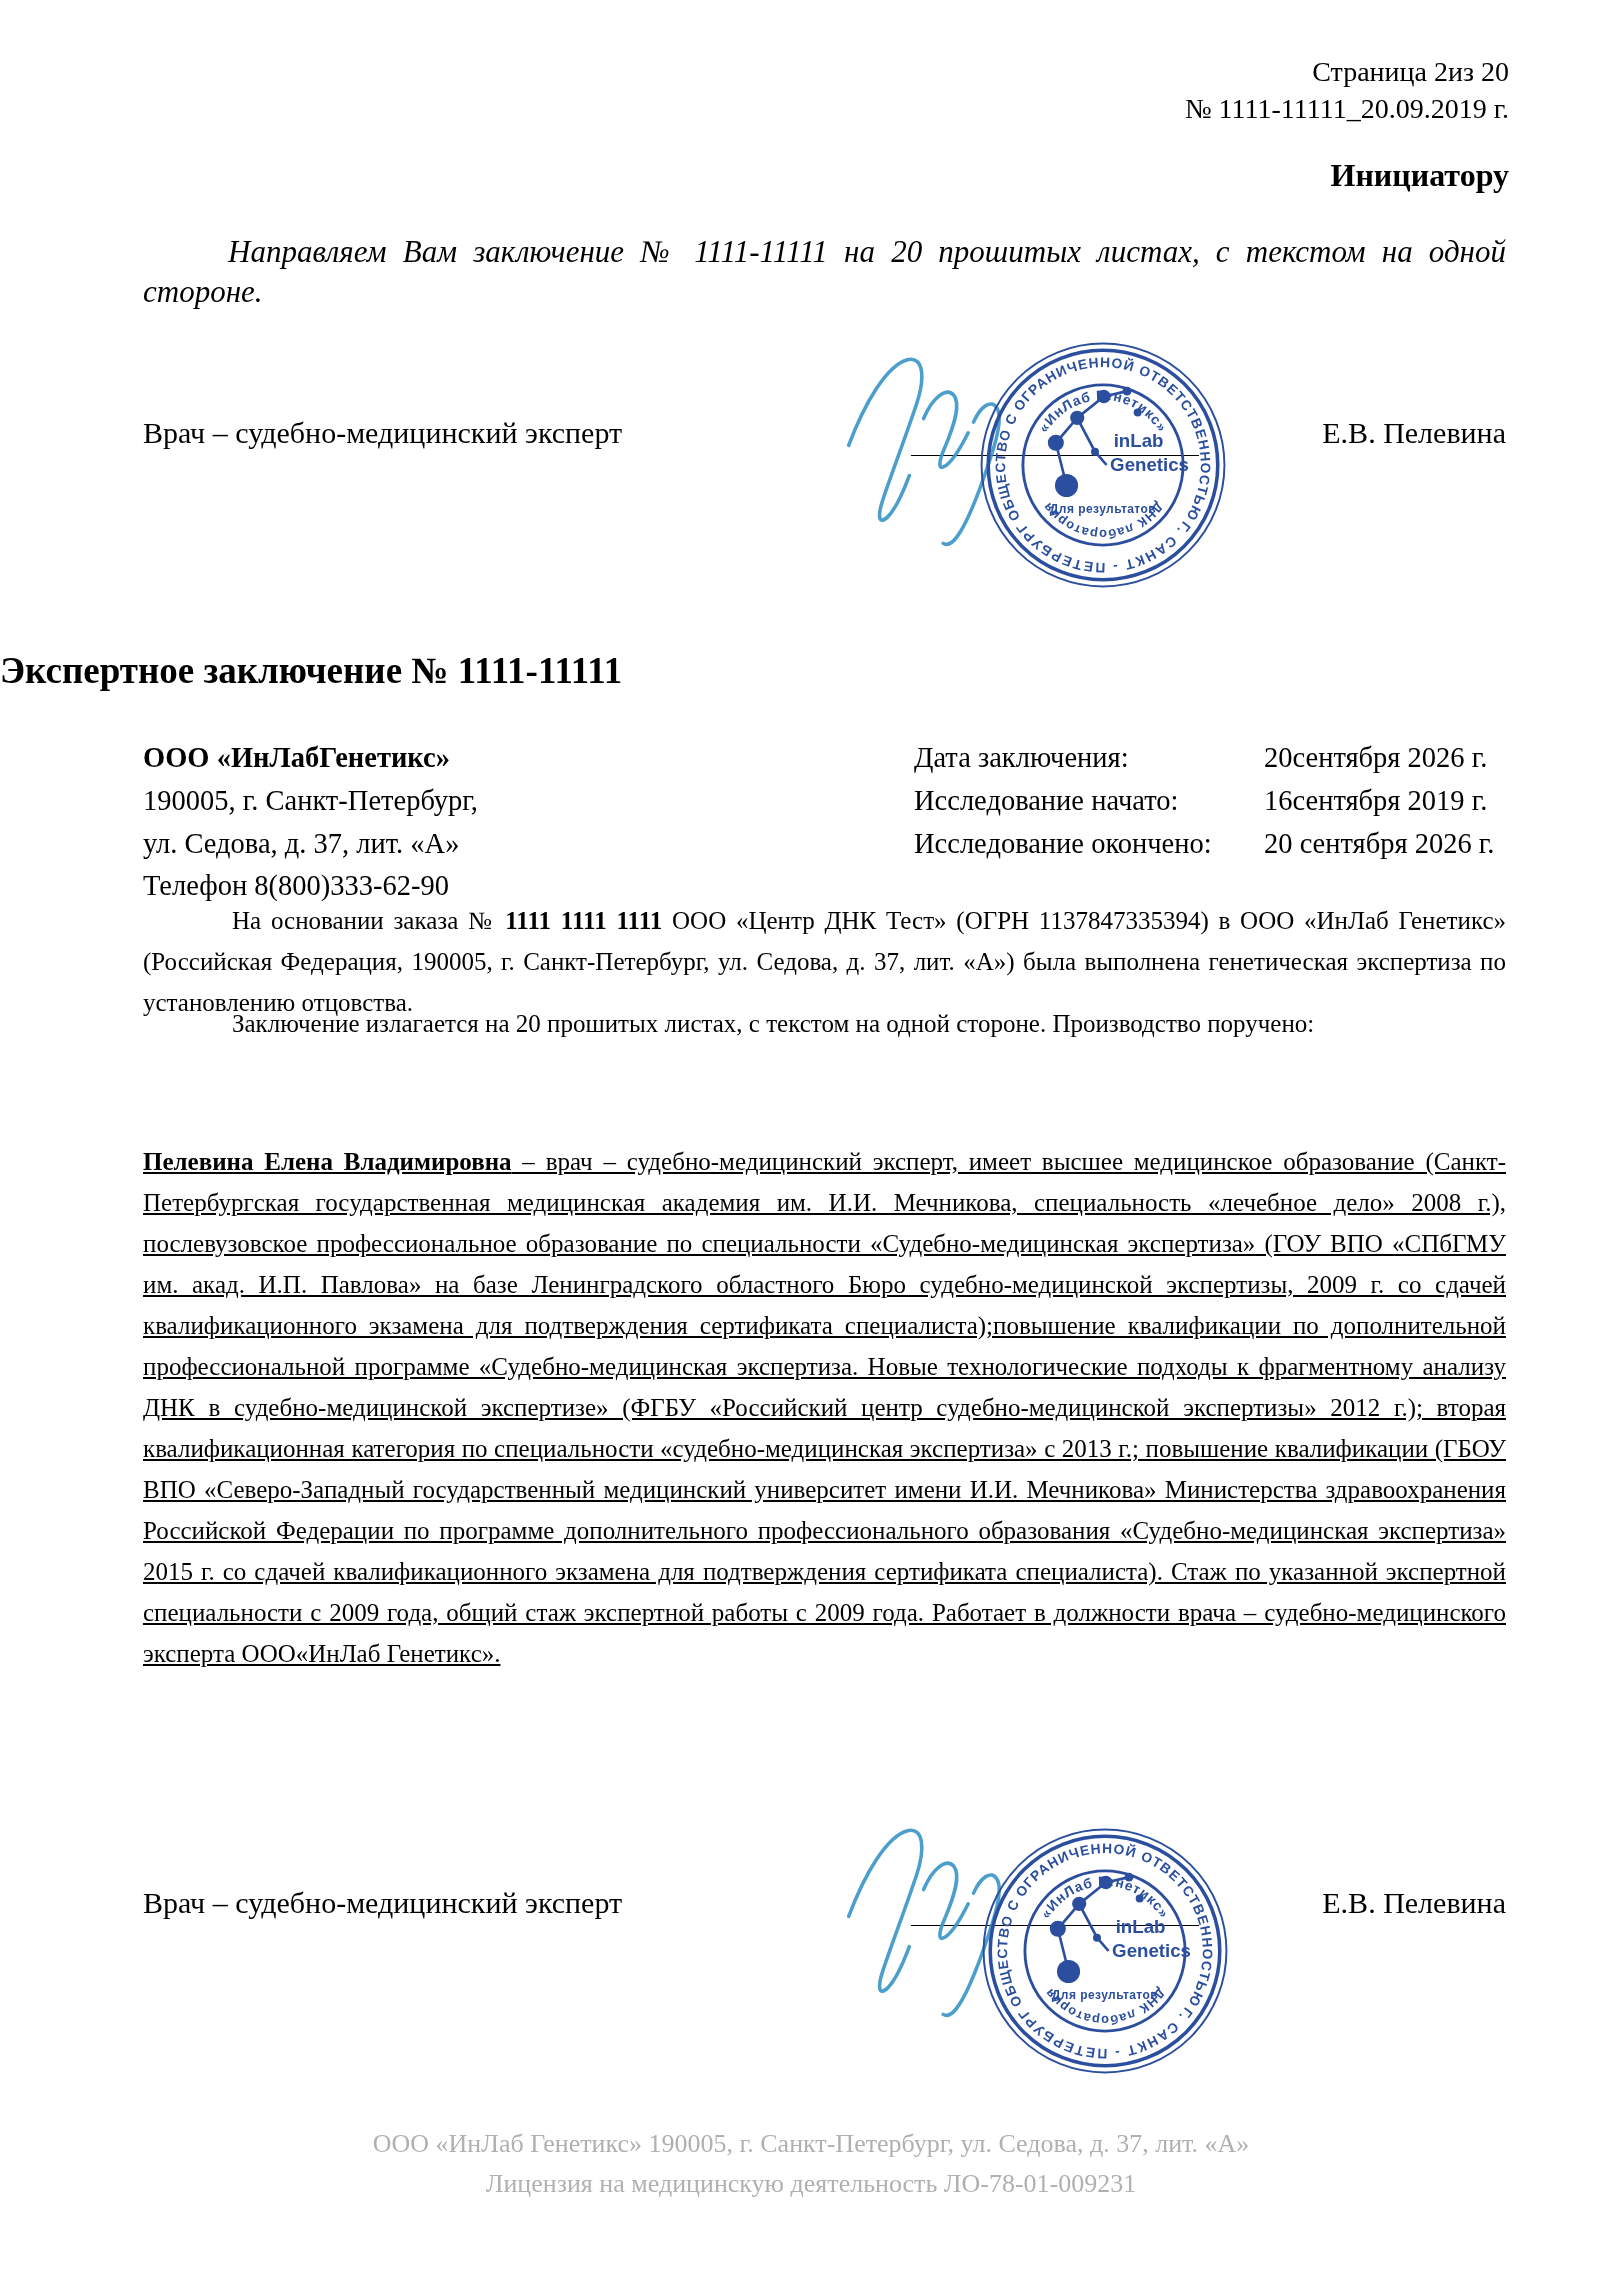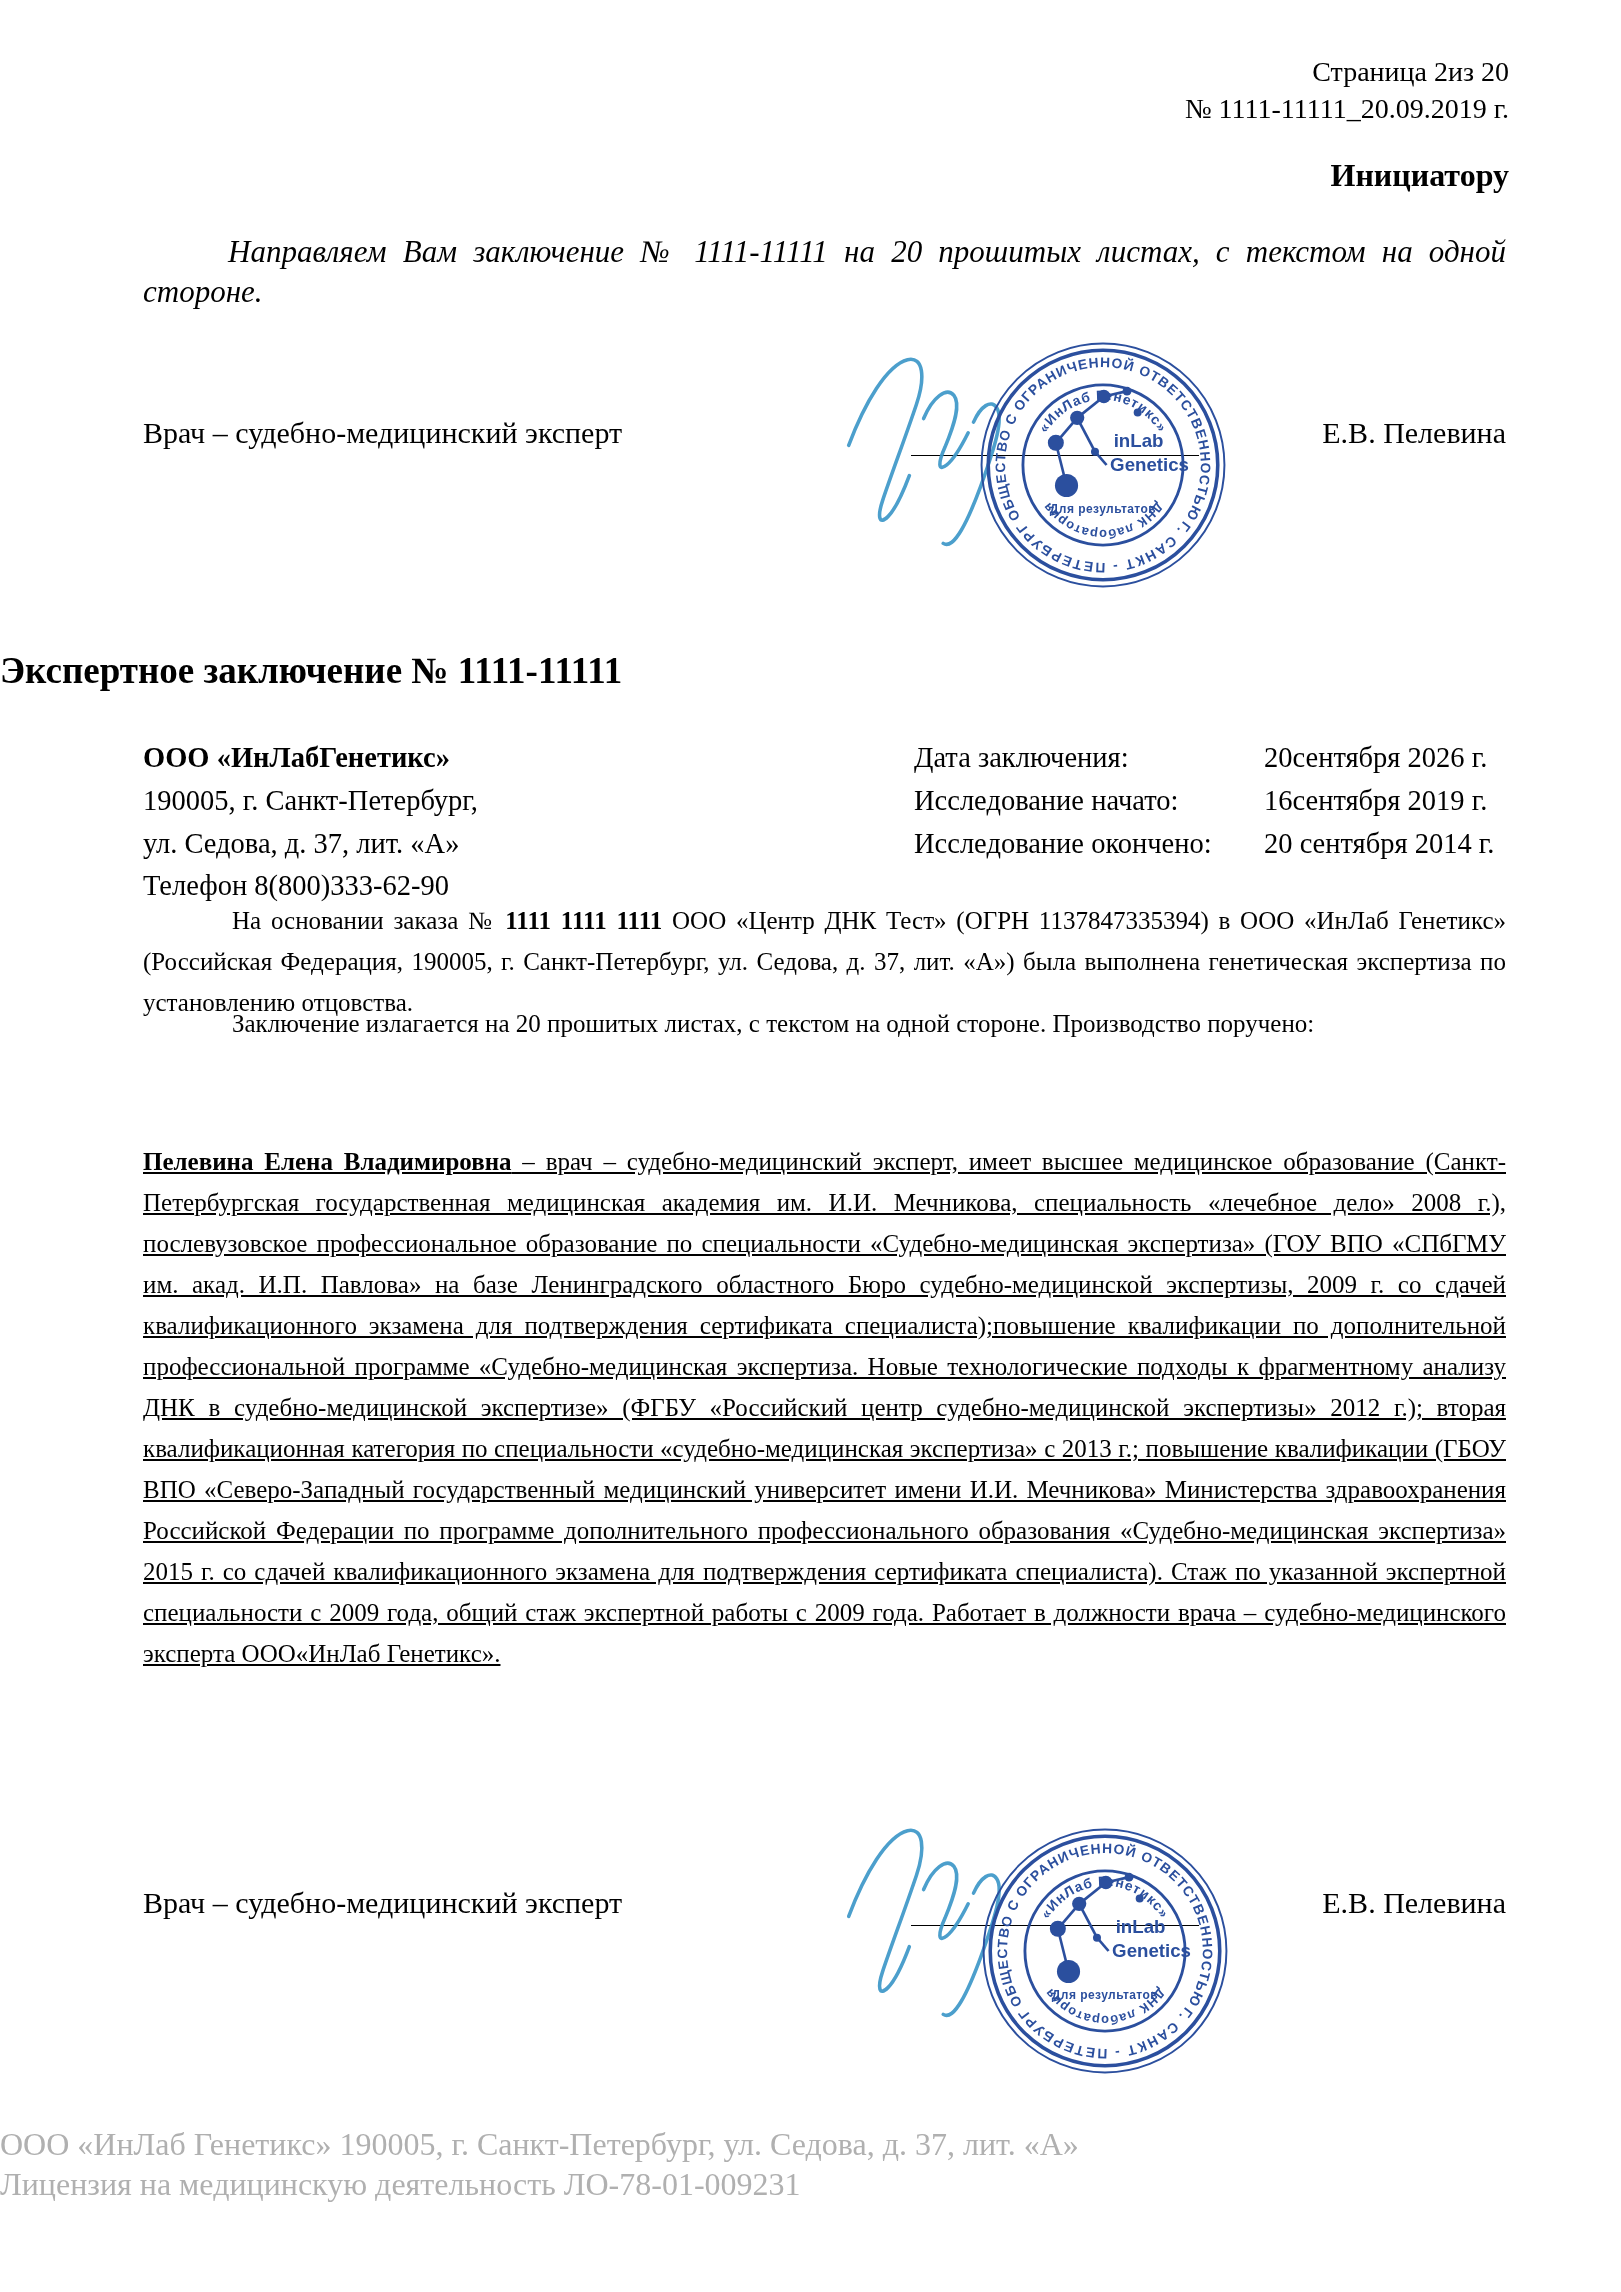--- a/index.html
+++ b/index.html
@@ -38,21 +38,21 @@
   .info .dv0 { position:absolute; left:1121px; top:0; }
   .info .dv1 { position:absolute; left:1121px; top:43px; }
   .info .dv2 { position:absolute; left:1121px; top:86px; }
 
   .para { left:143px; width:1363px; text-align:justify; font-size:25px; line-height:41px; }
   .p1 { top:900px; text-indent:89px; }
   .p2 { top:1003px; text-indent:89px; }
   .p3 { top:1141px;text-decoration:underline; }
   .b { font-weight:bold; }
 
-  .footer { top:2124px; left:0; width:100%; text-align:left; color:#b0b0b0; font-size:32px; line-height:40px; }
+  .footer { top:2124px; left:0; width:100%; text-align:center; color:#b0b0b0; font-size:26px; line-height:40px; }
 
   .stamp { width:258px; height:258px; }
   .stamp1 { left:974px; top:336px; }
   .stamp2 { left:976px; top:1822px; }
 </style>
 </head>
 <body>
 
 <svg width="0" height="0" style="position:absolute">
   <defs>
@@ -134,21 +134,21 @@
   <div class="abs info">
     <span class="l0">ООО «ИнЛабГенетикс»</span>
     <span class="l1">190005, г. Санкт-Петербург,</span>
     <span class="l2">ул. Седова,  д. 37, лит. «А»</span>
     <span class="l3">Телефон 8(800)333-62-90</span>
     <span class="dl0">Дата заключения:</span>
     <span class="dv0">20сентября 2026 г.</span>
     <span class="dl1">Исследование начато:</span>
     <span class="dv1">16сентября 2019 г.</span>
     <span class="dl2">Исследование окончено:</span>
-    <span class="dv2">20 сентября 2014 г.</span>
+    <span class="dv2">20 сентября 2026 г.</span>
   </div>
 
   <div class="abs para p1"><span>На основании заказа № </span><span class="b">1111 1111 1111</span><span> ООО «Центр ДНК Тест» (ОГРН 1137847335394) в ООО «ИнЛаб Генетикс» (Российская Федерация, 190005, г. Санкт-Петербург, ул. Седова, д. 37, лит. «А») была выполнена генетическая экспертиза по установлению отцовства.</span></div>
 
   <div class="abs para p2">Заключение излагается на 20 прошитых листах, с текстом на одной стороне. Производство поручено:</div>
 
   <div class="abs para p3"><span class="b">Пелевина Елена Владимировна</span><span> – врач – судебно-медицинский эксперт, имеет высшее медицинское образование (Санкт-Петербургская государственная медицинская академия им. И.И. Мечникова, специальность «лечебное дело» 2008 г.), послевузовское профессиональное образование по специальности «Судебно-медицинская экспертиза» (ГОУ ВПО «СПбГМУ им. акад. И.П. Павлова» на базе Ленинградского областного Бюро судебно-медицинской экспертизы, 2009 г. со сдачей квалификационного экзамена для подтверждения сертификата специалиста);повышение квалификации по дополнительной профессиональной программе «Судебно-медицинская экспертиза. Новые технологические подходы к фрагментному анализу ДНК в судебно-медицинской экспертизе» (ФГБУ «Российский центр судебно-медицинской экспертизы» 2012 г.); вторая квалификационная категория по специальности «судебно-медицинская экспертиза» с 2013 г.; повышение квалификации (ГБОУ ВПО «Северо-Западный государственный медицинский университет имени И.И. Мечникова» Министерства здравоохранения Российской Федерации по программе дополнительного профессионального образования «Судебно-медицинская экспертиза» 2015 г. со сдачей квалификационного экзамена для подтверждения сертификата специалиста). Стаж по указанной экспертной специальности с 2009 года, общий стаж экспертной работы с 2009 года. Работает в должности врача – судебно-медицинского эксперта ООО«ИнЛаб Генетикс».</span></div>
 
   <div class="abs sigrow sig2">
     <span class="role">Врач – судебно-медицинский эксперт</span>

